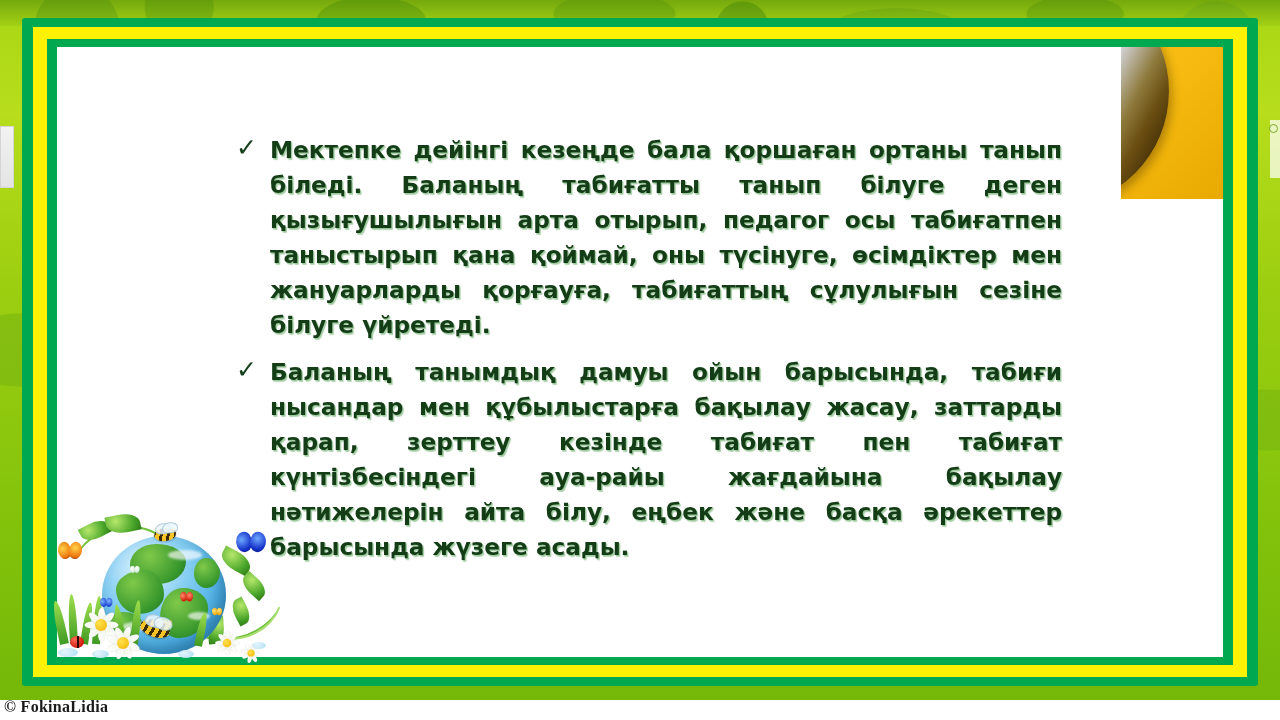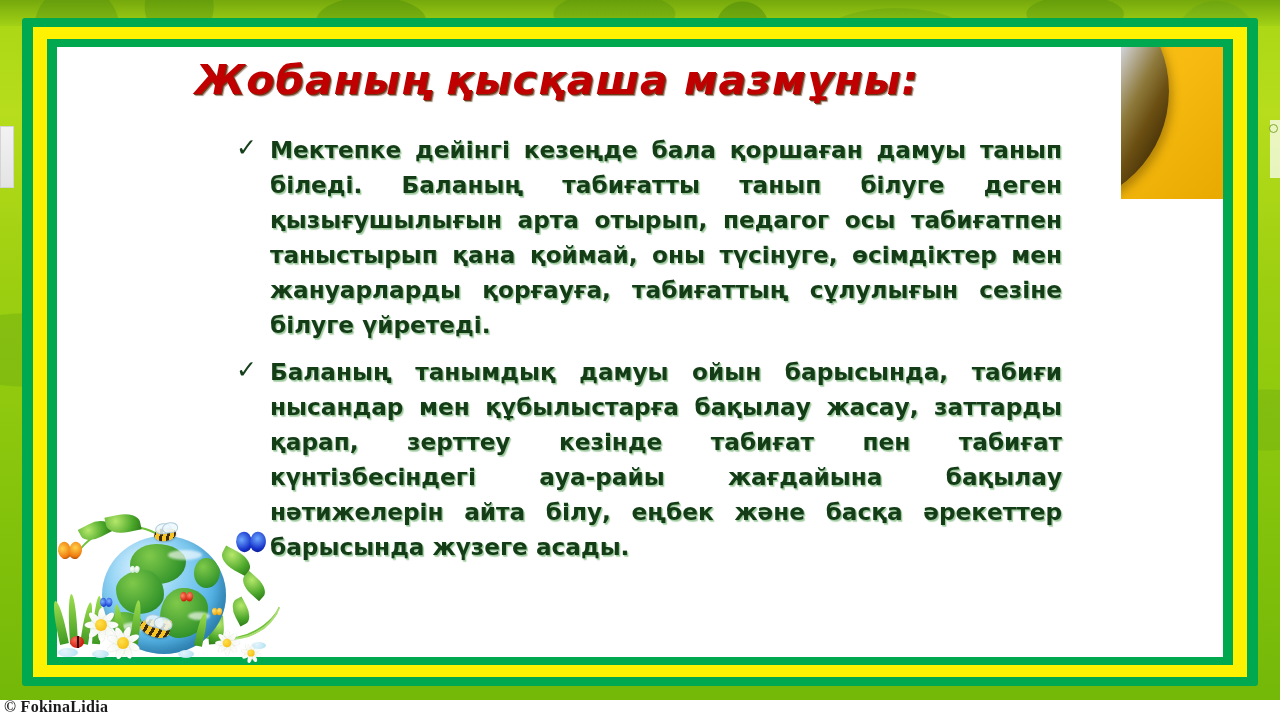--- a/index.html
+++ b/index.html
@@ -328,27 +328,26 @@
   <div class="card">
 
     <div class="curl">
       <div class="curl-sheet"></div>
       <div class="curl-fold"></div>
       <div class="curl-white-wedge"></div>
     </div>
 
   </div>
 
-  <div class="title">Жобаның қысқаша мазмұны:</div>
 
   <div class="body-block">
 
     <div class="bullet-row">
       <div class="check-icon">✓</div>
-      <div class="bullet-text">Мектепке дейінгі кезеңде бала қоршаған дамуы танып біледі. Баланың табиғатты танып білуге деген қызығушылығын арта отырып, педагог осы табиғатпен таныстырып қана қоймай, оны түсінуге, өсімдіктер мен жануарларды қорғауға, табиғаттың сұлулығын сезіне білуге үйретеді.</div>
+      <div class="bullet-text">Мектепке дейінгі кезеңде бала қоршаған ортаны танып біледі. Баланың табиғатты танып білуге деген қызығушылығын арта отырып, педагог осы табиғатпен таныстырып қана қоймай, оны түсінуге, өсімдіктер мен жануарларды қорғауға, табиғаттың сұлулығын сезіне білуге үйретеді.</div>
     </div>
 
     <div class="bullet-row">
       <div class="check-icon">✓</div>
       <div class="bullet-text">Баланың танымдық дамуы ойын барысында, табиғи нысандар мен құбылыстарға бақылау жасау, заттарды қарап, зерттеу кезінде табиғат пен табиғат күнтізбесіндегі ауа-райы жағдайына бақылау нәтижелерін айта білу, еңбек және басқа әрекеттер барысында жүзеге асады.</div>
     </div>
 
   </div>
 
   <div class="earth-art">

